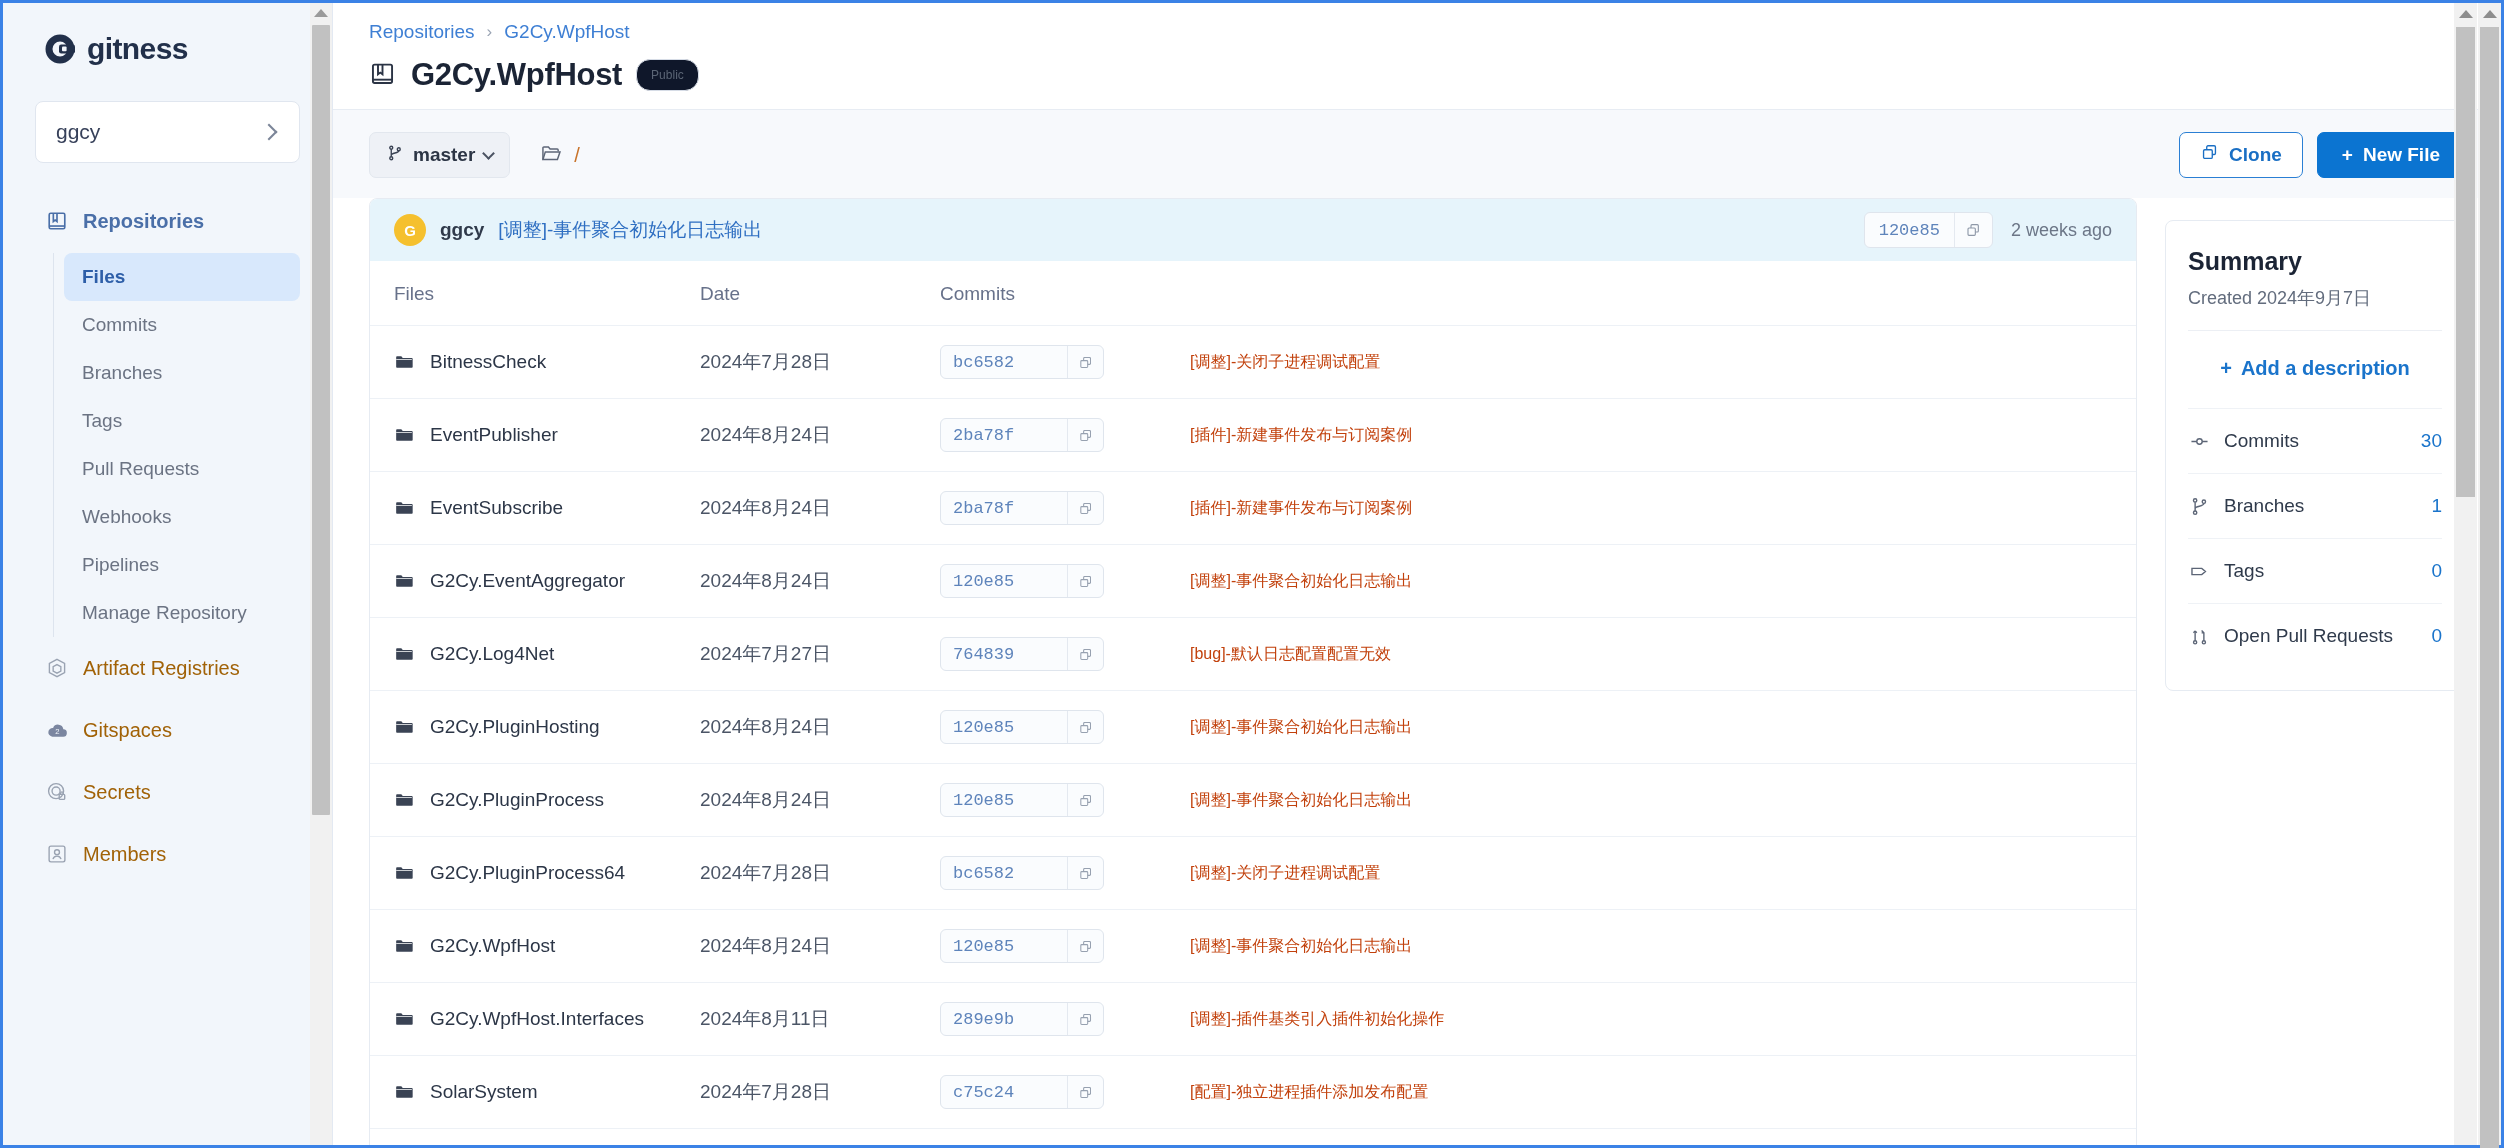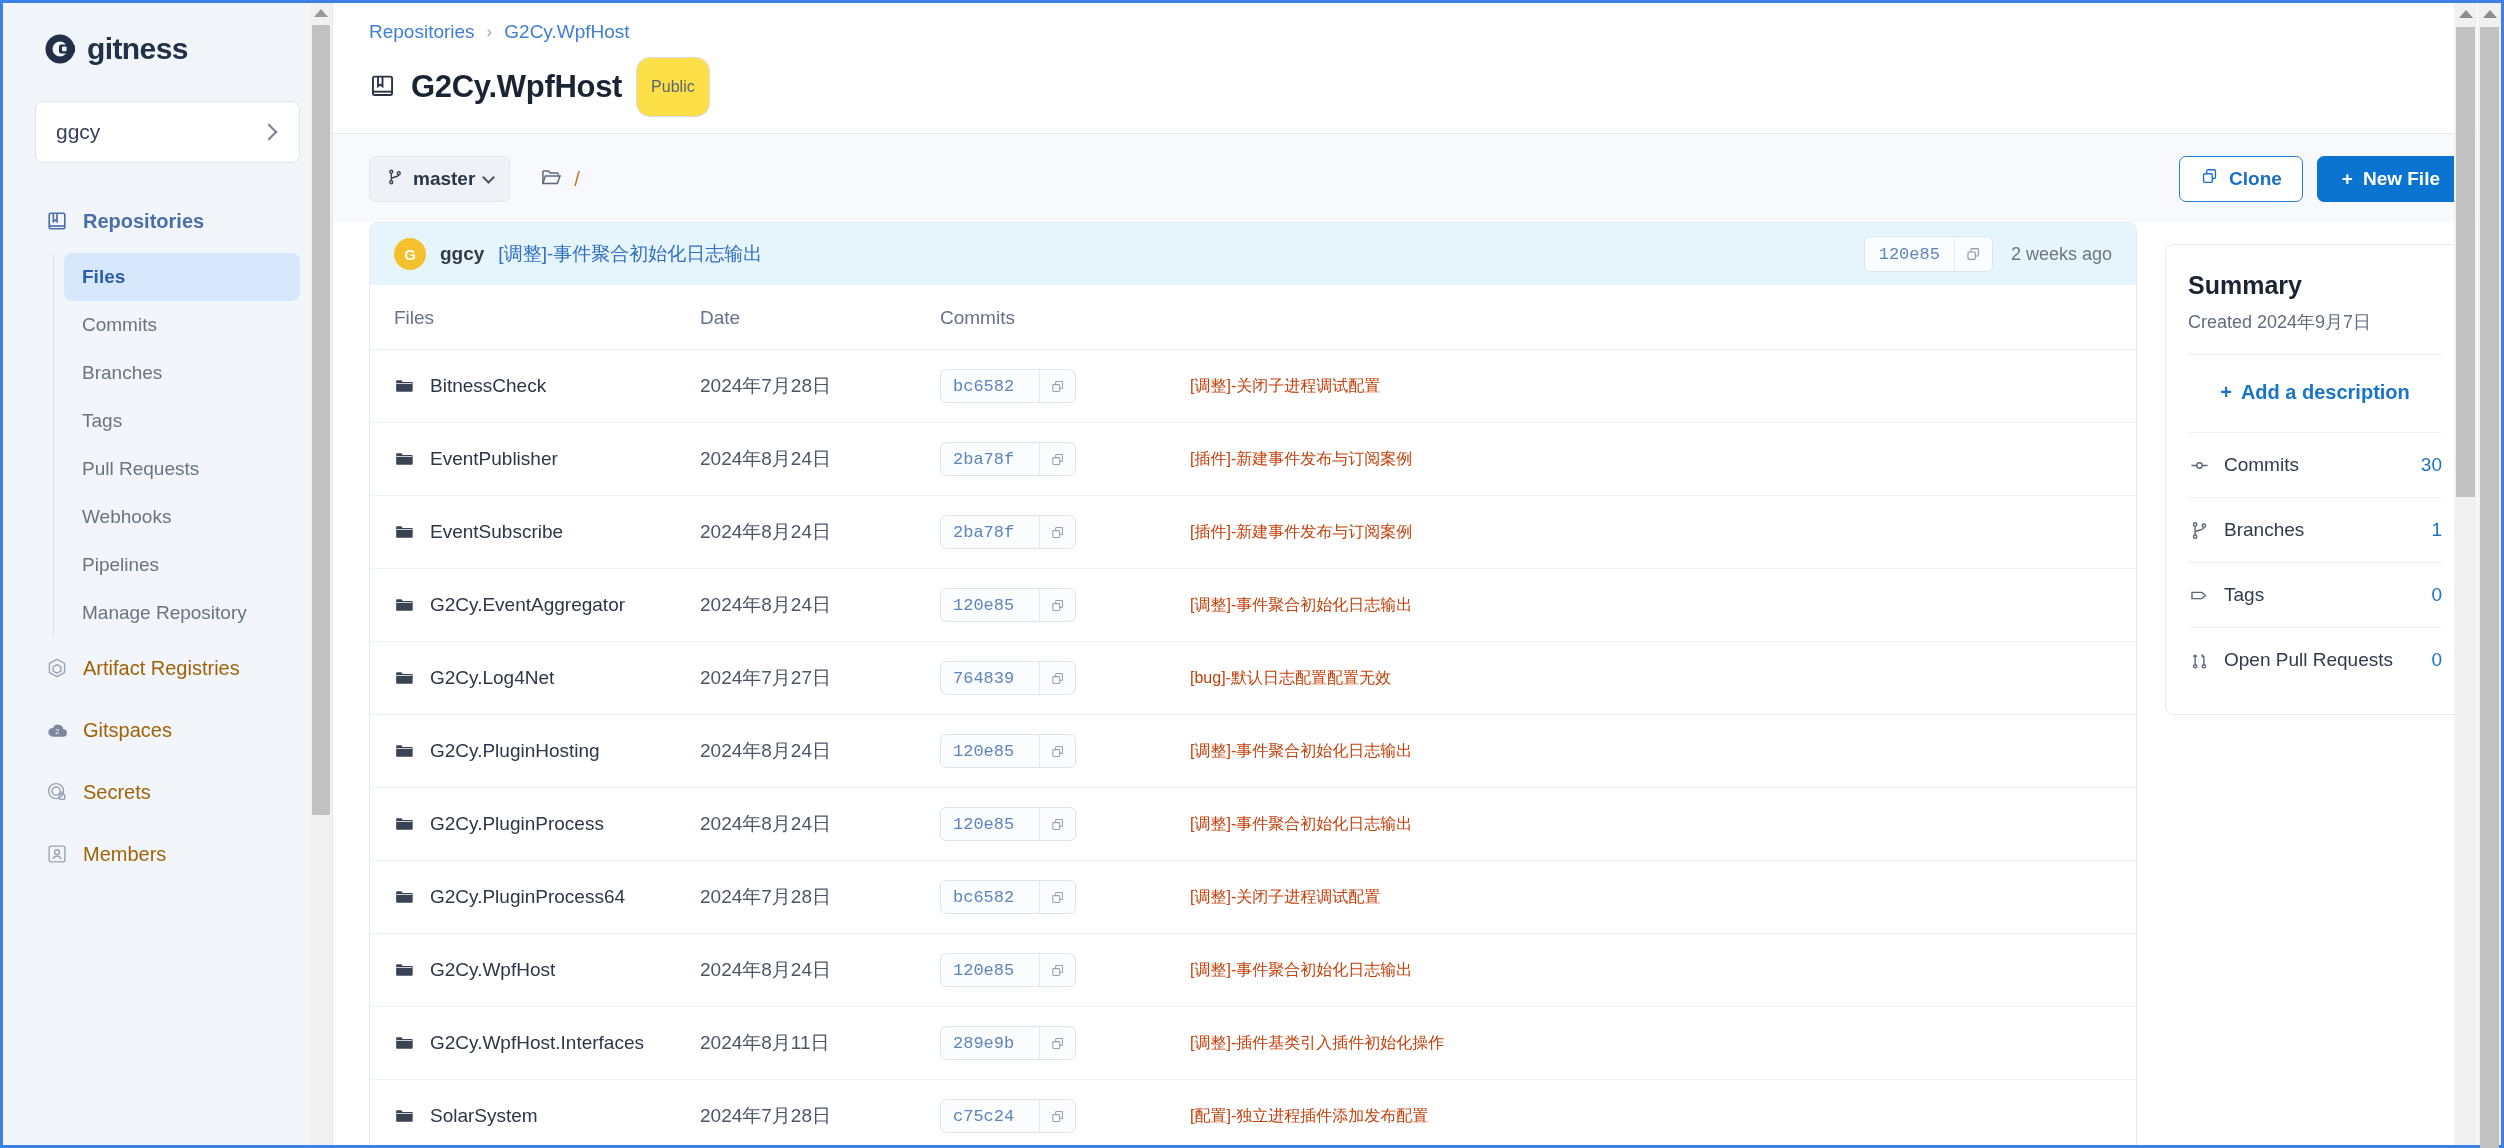--- a/index.html
+++ b/index.html
@@ -123,22 +123,22 @@
     padding: 18px 36px 16px 36px;
   }
   .breadcrumb { display: flex; align-items: center; gap: 12px; font-size: 19px; }
   .breadcrumb a { color: #3e7fd4; text-decoration: none; cursor: pointer; }
   .breadcrumb .sep { color: #9aa4b4; font-size: 17px; }
   .title-row { display: flex; align-items: center; gap: 14px; margin-top: 14px; }
   .repo-ico { width: 28px; height: 28px; }
   .repo-title { font-size: 31px; font-weight: 700; color: #1b2435; letter-spacing: -0.3px; }
   .pill-public {
     border: 1px solid #d6dce6; border-radius: 14px;
-    padding: 20px 14px; font-size: 16px; color: #5b6575;
-    background: #fde047;
+    padding: 8px 14px; font-size: 12px; color: #5b6575;
+    background: #0f172a;
   }
 
   .toolbar {
     display: flex; align-items: center;
     padding: 22px 36px 20px 36px;
     background: #f7f9fc;
   }
   .branch-btn {
     display: flex; align-items: center; gap: 9px;
     background: #eef1f6; border: 1px solid #e2e7ee;
@@ -224,21 +224,21 @@
     padding: 0; height: 73px; vertical-align: middle;
   }
   .cell-file {
     display: flex; align-items: center; gap: 16px;
     padding-left: 24px;
     font-size: 19px; color: #2c3647;
   }
   .cell-file .nm { cursor: pointer; }
   .cell-date { font-size: 19px; color: #4b5566; }
   .cell-msg { font-size: 16px; color: #c2410c; padding-right: 18px; }
-  .hash-pill.sm { height: 34px; width: 136px; }
+  .hash-pill.sm { height: 34px; width: 164px; }
   .hash-pill.sm .hash { padding: 0 12px; font-size: 17px; flex: 1; }
   .hash-pill.sm .copy { width: 36px; }
 
   .ficon { width: 20px; height: 20px; flex: 0 0 20px; }
 
   
   .summary-col { width: 300px; flex: 0 0 300px; padding-top: 22px; }
   .summary-card {
     border: 1px solid #e6ebf2; border-radius: 8px; background: #fff;
     padding: 26px 22px 22px 22px;

